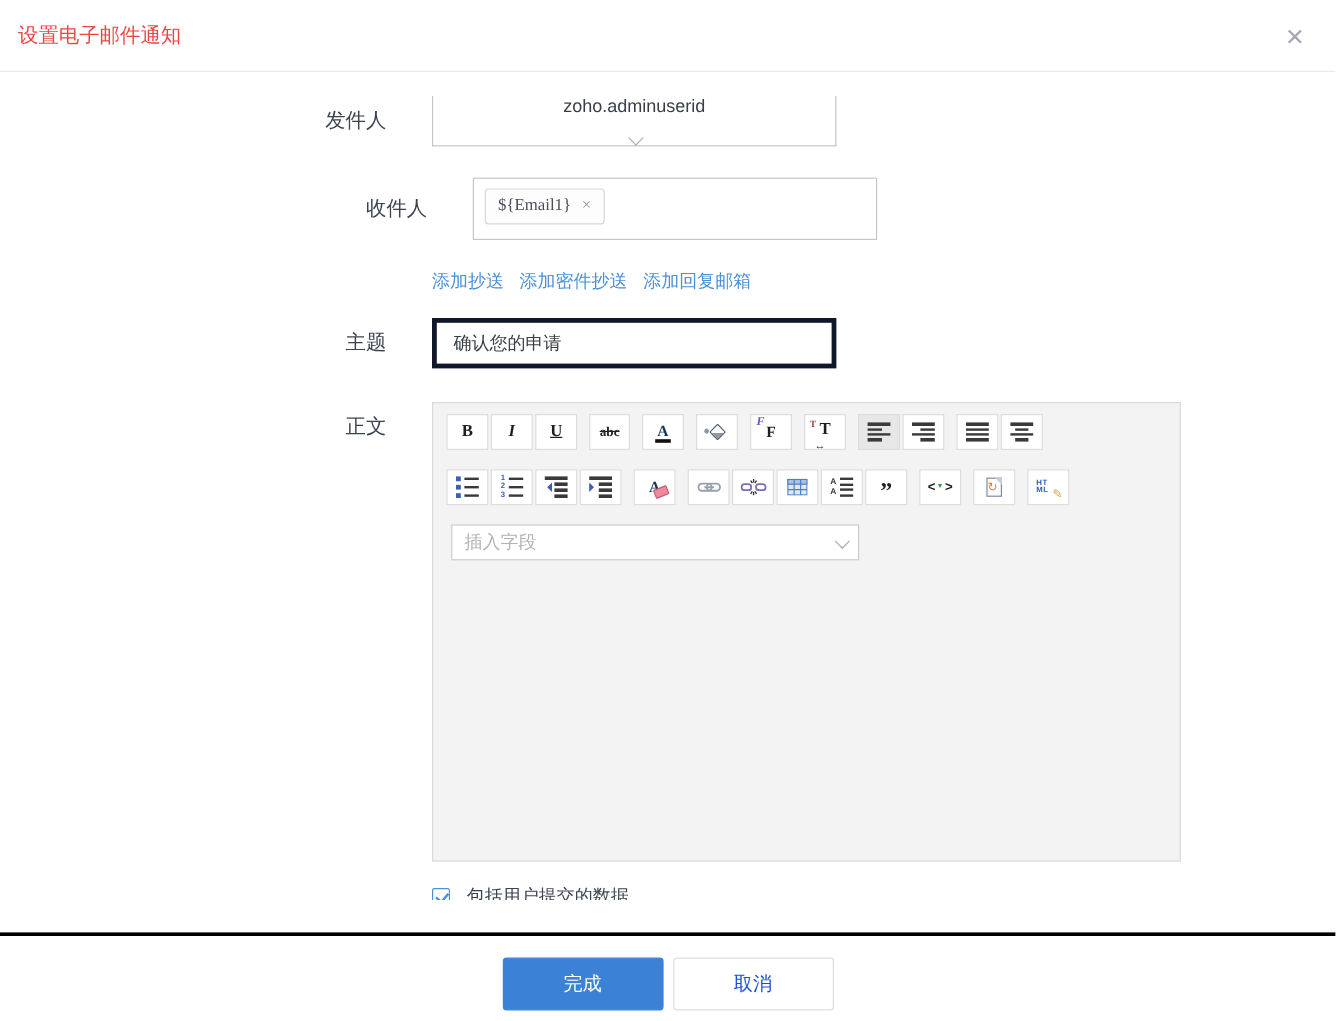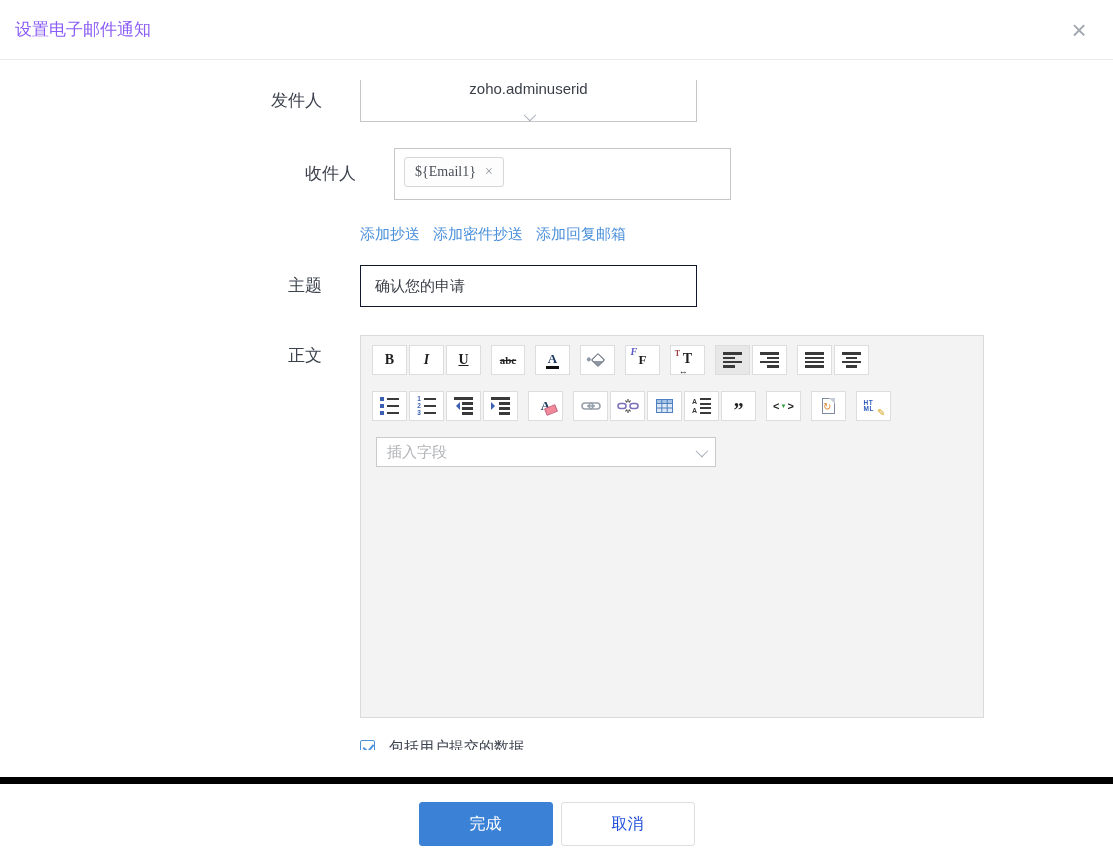--- a/index.html
+++ b/index.html
@@ -4,21 +4,21 @@
 <style>
   * { margin:0; padding:0; box-sizing:border-box; }
   html,body { width:1113px; height:851px; background:#fff; overflow:hidden;
     font-family:"Liberation Sans","DejaVu Sans",sans-serif; }
   .dialog { position:relative; width:1113px; height:851px; background:#fff; }
 
   
   .dlg-header { position:absolute; top:0; left:0; right:0; height:60px;
     border-bottom:1px solid #e9e9ee; background:#fff; z-index:5; }
   .dlg-title { position:absolute; left:15px; top:0; line-height:60px;
-    font-size:17px; color:#8b5cf6; }
+    font-size:17px; color:#ef4444; }
   .dlg-close { position:absolute; right:18px; top:14px; width:32px; height:32px;
     border:none; background:transparent; cursor:pointer; font-size:26px;
     color:#a3a8b0; font-weight:300; line-height:32px; text-align:center; }
 
   
   .content { position:absolute; top:61px; left:0; right:0; height:689px;
     overflow:hidden; background:#fff; }
   .row { position:absolute; left:0; right:0; display:flex; }
   .form-label { width:322px; text-align:right; font-size:17px; color:#3d434e;
     flex-shrink:0; margin-right:38px; line-height:42px; }
@@ -38,21 +38,21 @@
   .tag { border:1px solid #d6d7d9; border-radius:3px; background:#fdfdfd;
     padding:6px 10px; font-size:14px; color:#4a4f58; display:flex;
     align-items:center; gap:9px;font-family:Liberation Serif, serif; }
   .tag-x { color:#8d939b; font-size:14px; cursor:pointer; line-height:1; }
 
   .row-links { top:164px; }
   .links-wrap { display:flex; gap:13px; }
   .lnk { font-size:15px; color:#4a90da; text-decoration:none; cursor:pointer; }
 
   .row-subject { top:204px; }
-  .subject-input { width:337px; height:42px; border:1px solid #0f172a;
+  .subject-input { width:337px; height:42px; border:4px solid #0f172a;
     padding:0 14px; font-size:15px; color:#3a3f47; outline:none;
     font-family:Liberation Sans, sans-serif; }
 
   
   .row-body { top:274px; align-items:flex-start; }
   .editor { width:624px; height:383px; border:1px solid #d9dadc;
     background:#f3f3f4; display:flex; flex-direction:column; }
   .tb-area { padding:9px 11px 0 11px; }
   .tb-row { display:flex; align-items:center; gap:10px; margin-bottom:16px; }
   .tb-group { display:flex; gap:2px; }
@@ -149,21 +149,21 @@
   
   .row-check { top:677px; left:360px; right:auto; display:flex; align-items:center; }
   .checkbox { width:15px; height:15px; border:1px solid #4a90da; border-radius:2px;
     position:relative; background:#fff; cursor:pointer; flex-shrink:0; }
   .checkbox::after { content:""; position:absolute; left:4px; top:1px; width:5px;
     height:8px; border:solid #4a90da; border-width:0 2px 2px 0; transform:rotate(40deg); }
   .check-label { margin-left:14px; font-size:15px; color:#3d434e; }
 
   
   .dlg-footer { position:absolute; left:0; right:0; bottom:0; height:74px;
-    border-top:7px solid #000000; background:#fff; display:flex;
+    border-top:3px solid #000000; background:#fff; display:flex;
     justify-content:center; align-items:flex-start; gap:8px; padding-top:18px; }
   .btn { width:134px; height:44px; border-radius:3px; font-size:16px;
     cursor:pointer; font-family:inherit; }
   .btn-primary { background:#3b82d6; border:1px solid #3b82d6; color:#fff; }
   .btn-secondary { background:#fff; border:1px solid #dcdddf; color:#1d4ed8; }
 </style>
 </head>
 <body>
 
 <div class="dialog">

